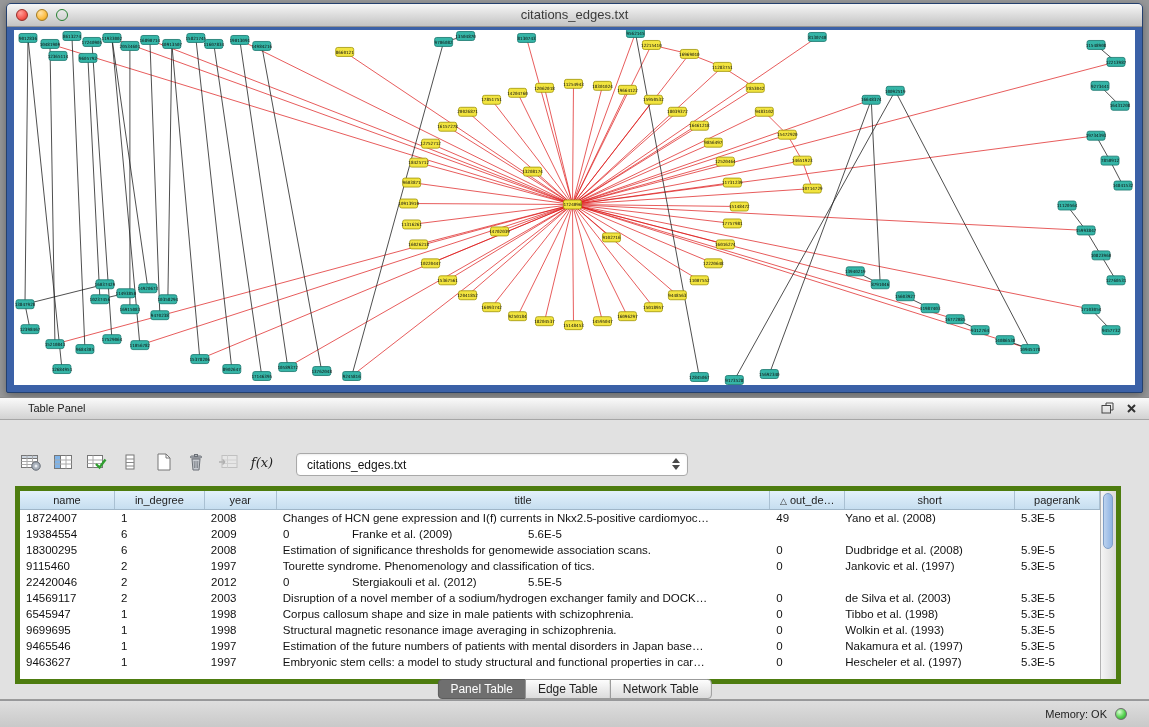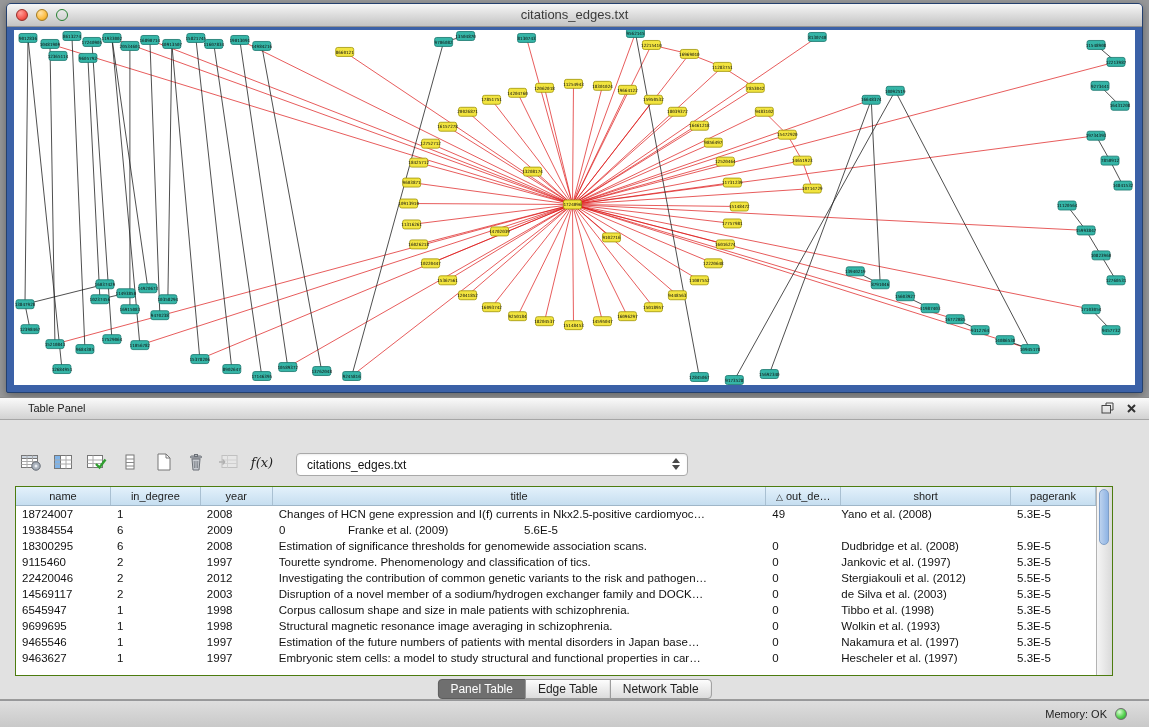--- a/index.html
+++ b/index.html
@@ -34,21 +34,21 @@
   .fx{font-family:"DejaVu Serif",serif;font-style:italic;font-size:13px;color:#222;}
   .combo{margin-left:16px;width:392px;height:23px;background:#fff;border:1px solid #a9a9a9;border-radius:4px;
     display:flex;align-items:center;font-size:12px;color:#111;padding-left:10px;position:relative;
     box-shadow:inset 0 1px 2px rgba(0,0,0,.08);box-sizing:border-box;}
   .stepper{position:absolute;right:7px;top:4px;display:flex;flex-direction:column;gap:2px;}
   .stepper i{display:block;width:0;height:0;border-left:4px solid transparent;border-right:4px solid transparent;}
   .stepper .up{border-bottom:5px solid #4a4a4a;}
   .stepper .dn{border-top:5px solid #4a4a4a;}
 
   .table-wrap{position:absolute;left:15px;top:88px;width:1096px;height:188px;background:#fff;
-    border:1px solid #4d7c0f;display:flex;box-sizing:content-box;}
+    border:5px solid #4d7c0f;display:flex;box-sizing:content-box;}
   .tmain{flex:1;overflow:hidden;}
   .thead{display:flex;height:18px;background:linear-gradient(#e3f1fb,#c6def0);border-bottom:1px solid #9fb6c8;}
   .th{font-size:11px;color:#222;text-align:center;line-height:18px;border-right:1px solid #a9c0d2;
     box-sizing:border-box;overflow:hidden;white-space:nowrap;}
   .sort{margin-right:3px;font-size:9px;color:#333;}
   .tr{display:flex;height:16px;background:#fff;}
   .td{font-size:11.5px;color:#111;line-height:16px;padding-left:6px;box-sizing:border-box;overflow:hidden;white-space:nowrap;}
   .col0{width:95px}.col1{width:90px}.col2{width:72px}.col3{width:494px}.col4{width:75px}.col5{width:170px}.col6{width:85px}
   .td.col5{text-align:left;padding-left:0;}
   .vscroll{width:15px;background:linear-gradient(to right,#f5f5f5,#dadada);border-left:1px solid #b3b3b3;position:relative;}
@@ -802,21 +802,20 @@
               <div class="td col2">1997</div>
               <div class="td col3">Tourette syndrome. Phenomenology and classification of tics.</div>
               <div class="td col4">0</div>
               <div class="td col5">Jankovic et al. (1997)</div>
               <div class="td col6">5.3E-5</div>
             </div>
             <div class="tr">
               <div class="td col0">22420046</div>
               <div class="td col1">2</div>
               <div class="td col2">2012</div>
-              <div class="td col3">Investigating the contribution of common genetic variants to the risk and pathogen…</div>
               <div class="td col4">0</div>
               <div class="td col5">Stergiakouli et al. (2012)</div>
               <div class="td col6">5.5E-5</div>
             </div>
             <div class="tr">
               <div class="td col0">14569117</div>
               <div class="td col1">2</div>
               <div class="td col2">2003</div>
               <div class="td col3">Disruption of a novel member of a sodium/hydrogen exchanger family and DOCK…</div>
               <div class="td col4">0</div>

